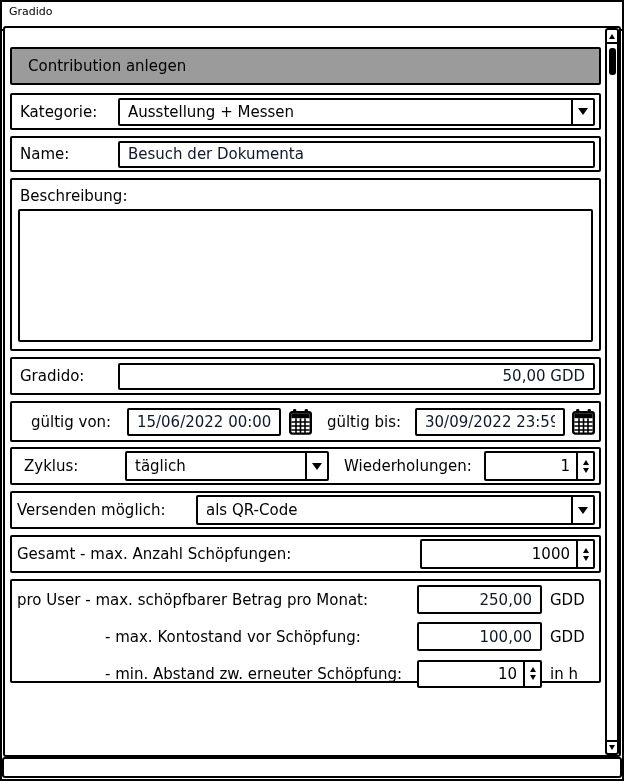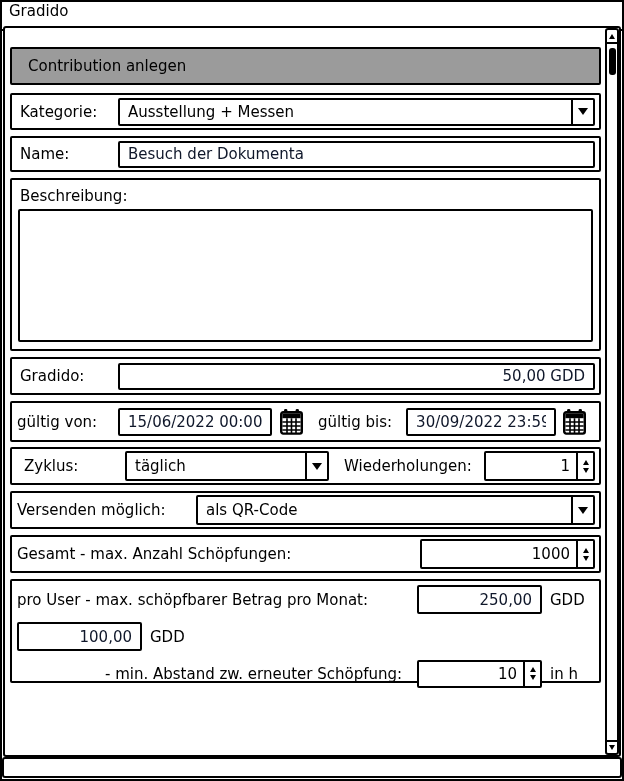--- a/index.html
+++ b/index.html
@@ -3,21 +3,21 @@
 <meta charset="utf-8">
 <title>Gradido</title>
 <style>
   * { margin:0; padding:0; box-sizing:border-box; }
   html,body { background:#e8e8e8; }
   body { font-family:"DejaVu Sans","Liberation Sans",sans-serif; color:#000; }
   #app { position:relative; width:624px; height:781px; background:#fff; border:2px solid #000; overflow:hidden; }
 
   
   .titlebar { position:absolute; left:0; top:0; width:620px; height:29px; border-bottom:2px solid #000;
-              background:#fff; font-size:15px; line-height:19px; padding-left:7px; }
+              background:#fff; font-size:11px; line-height:19px; padding-left:7px; }
 
   
   .panel { position:absolute; left:1px; top:24px; width:618px; height:731px;
            border:2px solid #000; border-radius:3px; background:#fff; }
 
   
   .bottombar { position:absolute; left:0; top:755px; width:620px; height:21px;
                border:2px solid #000; border-radius:3px; background:#fff; }
 
   
@@ -37,21 +37,21 @@
   .content { position:absolute; left:5px; top:19px; width:591px; }
   .row { border:2px solid #000; border-radius:2px; background:#fff; margin-bottom:6px;
          display:flex; align-items:center; padding:0 4px 0 8px; font-size:15px; }
   .lbl { white-space:nowrap; }
 
   .row-header { height:38px; background:#9b9b9b; margin-bottom:8px; padding-left:16px; }
   .row-kategorie { height:37px; }
   .row-name { height:36px; }
   .row-beschreibung { height:173px; display:block; padding:5px 6px; margin-bottom:6px; }
   .row-betrag { height:38px; }
-  .row-gueltig { height:41px; margin-bottom:5px; padding-left:5px; }
+  .row-gueltig { height:41px; margin-bottom:5px; padding-left:19px; }
   .row-zyklus { height:38px; padding-left:12px; }
   .row-versenden { height:38px; padding-left:5px; }
   .row-gesamt { height:38px; padding-left:5px; }
   .row-prouser { height:104px; display:block; padding:4px 9px 0 5px; margin-bottom:0; }
 
   
   .textbox { border:2px solid #000; border-radius:2px; background:#fff; font-family:inherit;
              font-size:15px; color:#0f172a; padding:0 8px; outline:none; }
   .select { border:2px solid #000; border-radius:2px; background:#fff; display:flex; align-items:stretch; cursor:default; }
   .select .val { flex:1; display:flex; align-items:center; padding-left:8px; white-space:nowrap; overflow:hidden; }
@@ -212,20 +212,21 @@
         </div>
       </div>
 
       <div class="row row-prouser">
         <div class="pu-line">
           <span class="lbl">pro User - max. schöpfbarer Betrag pro Monat:</span>
           <input class="textbox pu-field" type="text" value="250,00" style="">
           <span class="pu-unit">GDD</span>
         </div>
         <div class="pu-line">
+          <span class="lbl indent">- max. Kontostand vor Schöpfung:</span>
           <input class="textbox pu-field" type="text" value="100,00" style="">
           <span class="pu-unit">GDD</span>
         </div>
         <div class="pu-line">
           <span class="lbl indent">- min. Abstand zw. erneuter Schöpfung:</span>
           <div class="stepper pu-step">
             <input type="text" value="10" style="">
             <span class="btns">
               <span class="tri-up sm"></span>
               <span class="tri-down sm"></span>

